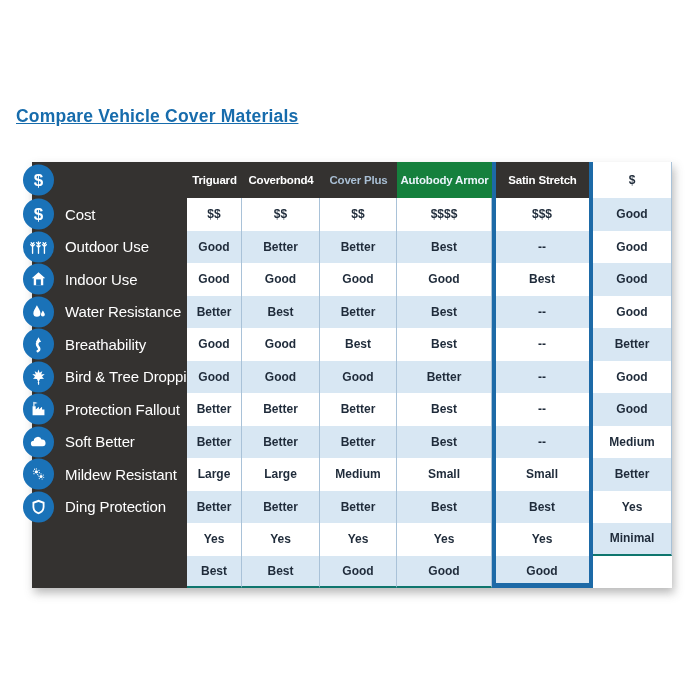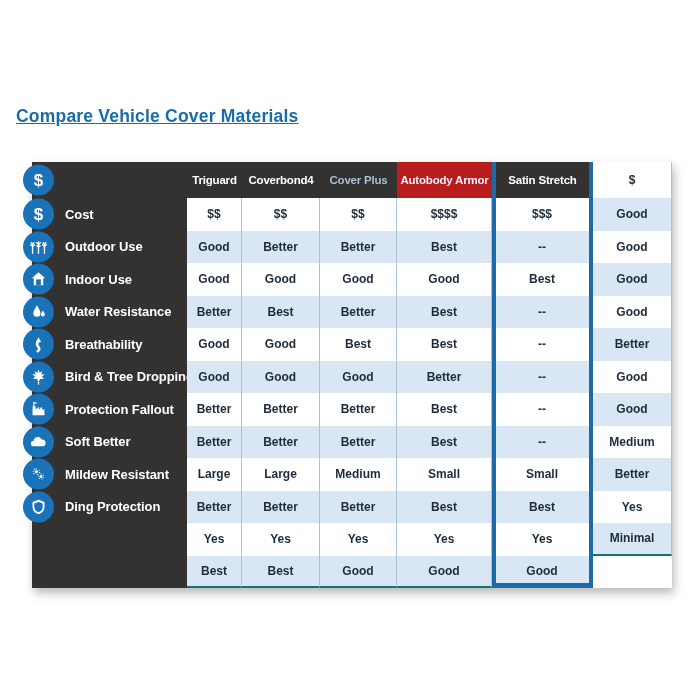--- a/index.html
+++ b/index.html
@@ -22,35 +22,35 @@
   .srow{height:32.5px;position:relative;display:flex;align-items:center;
     padding-left:33px;box-sizing:border-box;}
   .srow.header{height:36px;}
   .badge{
     position:absolute;left:-9px;top:50%;transform:translateY(-50%);
     width:31px;height:31px;border-radius:50%;background:#1a72b8;
     display:flex;align-items:center;justify-content:center;
   }
   .badge span{color:#fff;font-weight:bold;font-size:17px;line-height:1;}
   .badge svg{display:block;}
-  .slabel{color:#ffffff;font-weight:bold;font-size:13px;white-space:nowrap;
+  .slabel{color:#ffffff;font-weight:normal;font-size:15px;white-space:nowrap;
     letter-spacing:-0.1px;}
   
   .grid{
     position:absolute;left:155px;top:0;
     display:grid;
     grid-template-columns:55px 78px 77px 95px 101px 79px;
     grid-template-rows:36px repeat(12, 32.5px);
   }
   .hcell{
     background:#343230;color:#ffffff;display:flex;align-items:center;
     justify-content:center;font-size:11.5px;font-weight:bold;
     white-space:nowrap;letter-spacing:-0.2px;
   }
-  .hcell.hl{background:#b91c1c;color:#eaf3fa;}
+  .hcell.hl{background:#15803d;color:#eaf3fa;}
   .hcell.muted{color:#a9bfd4;}
   .cell{
     background:#ffffff;display:flex;align-items:center;justify-content:center;
     font-size:12px;font-weight:bold;color:#1f2b3a;
     border-right:1px solid #a9c2d8;box-sizing:border-box;
   }
   .cell.alt{background:#d8e7f3;}
   .cell.lastrow{border-bottom:2px solid #0f766e;}
   
   .hl-frame{

